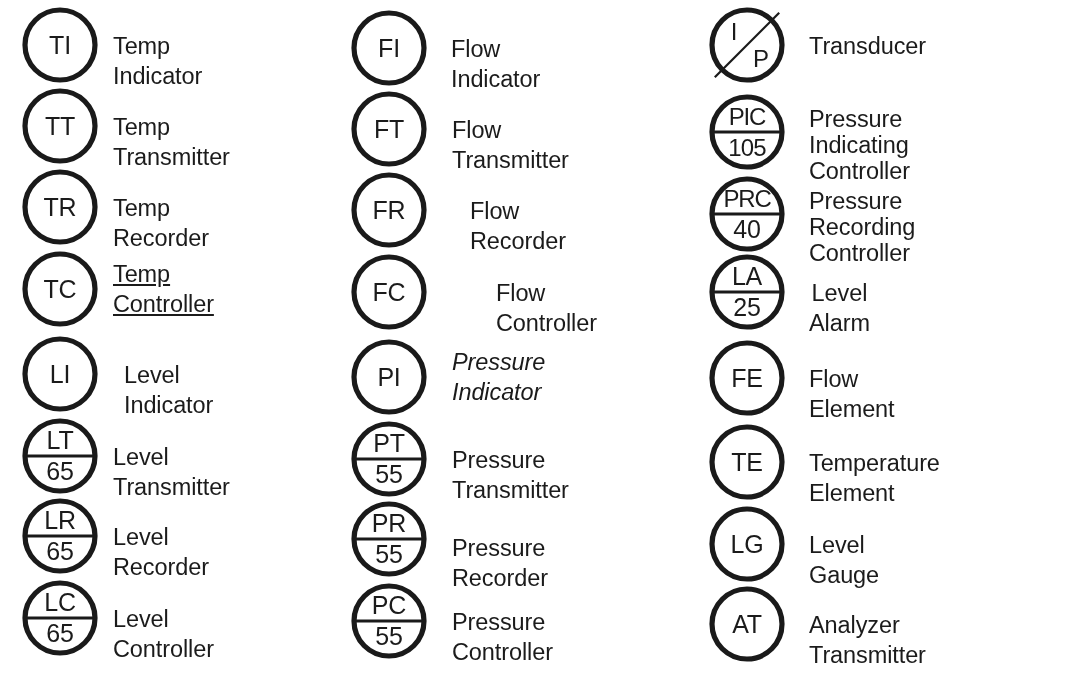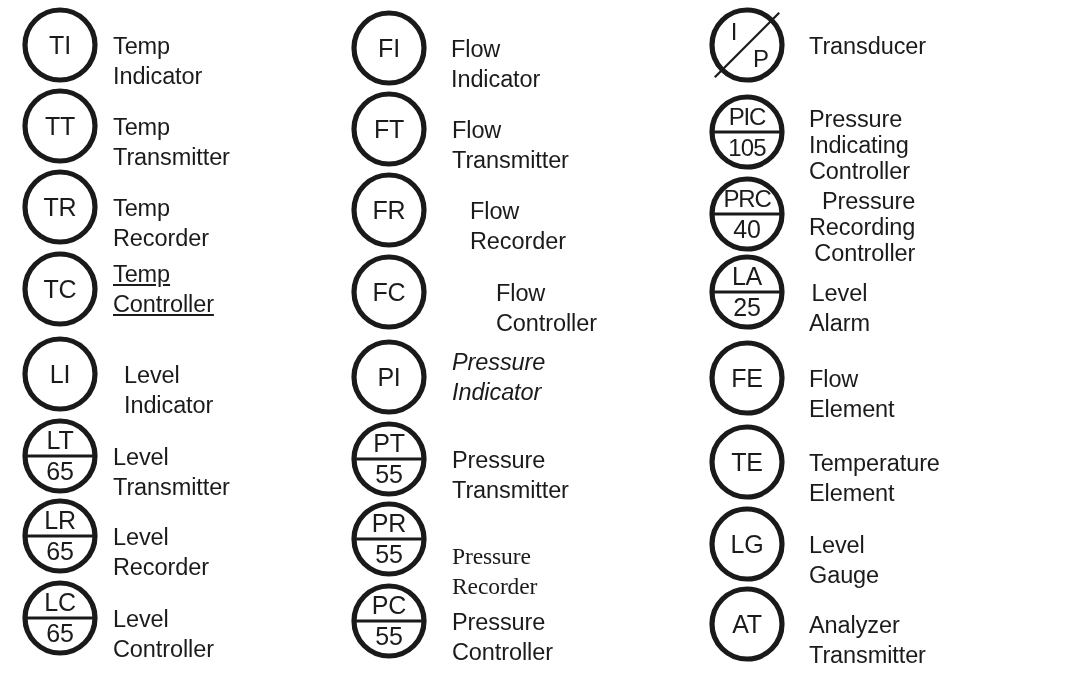--- a/index.html
+++ b/index.html
@@ -238,21 +238,21 @@
     </div>
     <div class="legend-entry" style="left: 351px; top: 501px;">
       <div class="bubble">
         <svg viewBox="0 0 76 76">
           <circle cx="38" cy="38" r="35" class="bubble-ring"></circle>
           <line x1="1.8" y1="38" x2="74.2" y2="38" class="bubble-divider"></line>
           <text x="38" y="31" class="bubble-text tag-text">PR</text>
           <text x="38" y="62" class="bubble-text num-text">55</text>
         </svg>
       </div>
-      <div class="caption" style="left: 101px; top: 40px; font-family: Liberation Serif, serif;">Pressure Recorder</div>
+      <div class="caption" style="left: 101px; top: 32px;">Pressure Recorder</div>
     </div>
     <div class="legend-entry" style="left: 351px; top: 583px;">
       <div class="bubble">
         <svg viewBox="0 0 76 76">
           <circle cx="38" cy="38" r="35" class="bubble-ring"></circle>
           <line x1="1.8" y1="38" x2="74.2" y2="38" class="bubble-divider"></line>
           <text x="38" y="31" class="bubble-text tag-text">PC</text>
           <text x="38" y="62" class="bubble-text num-text">55</text>
         </svg>
       </div>
@@ -283,21 +283,21 @@
     </div>
     <div class="legend-entry" style="left: 709px; top: 176px;">
       <div class="bubble">
         <svg viewBox="0 0 76 76">
           <circle cx="38" cy="38" r="35" class="bubble-ring"></circle>
           <line x1="1.8" y1="38" x2="74.2" y2="38" class="bubble-divider"></line>
           <text x="38" y="31" class="bubble-text tag-text tag-3">PRC</text>
           <text x="38" y="62" class="bubble-text num-text">40</text>
         </svg>
       </div>
-      <div class="caption two-line" style="left: 100px; top: 12px; text-align: right;">Pressure Recording
+      <div class="caption two-line" style="left: 100px; top: 12px;">Pressure Recording
 Controller</div>
     </div>
     <div class="legend-entry" style="left: 709px; top: 254px;">
       <div class="bubble">
         <svg viewBox="0 0 76 76">
           <circle cx="38" cy="38" r="35" class="bubble-ring"></circle>
           <line x1="1.8" y1="38" x2="74.2" y2="38" class="bubble-divider"></line>
           <text x="38" y="31" class="bubble-text tag-text">LA</text>
           <text x="38" y="62" class="bubble-text num-text">25</text>
         </svg>

